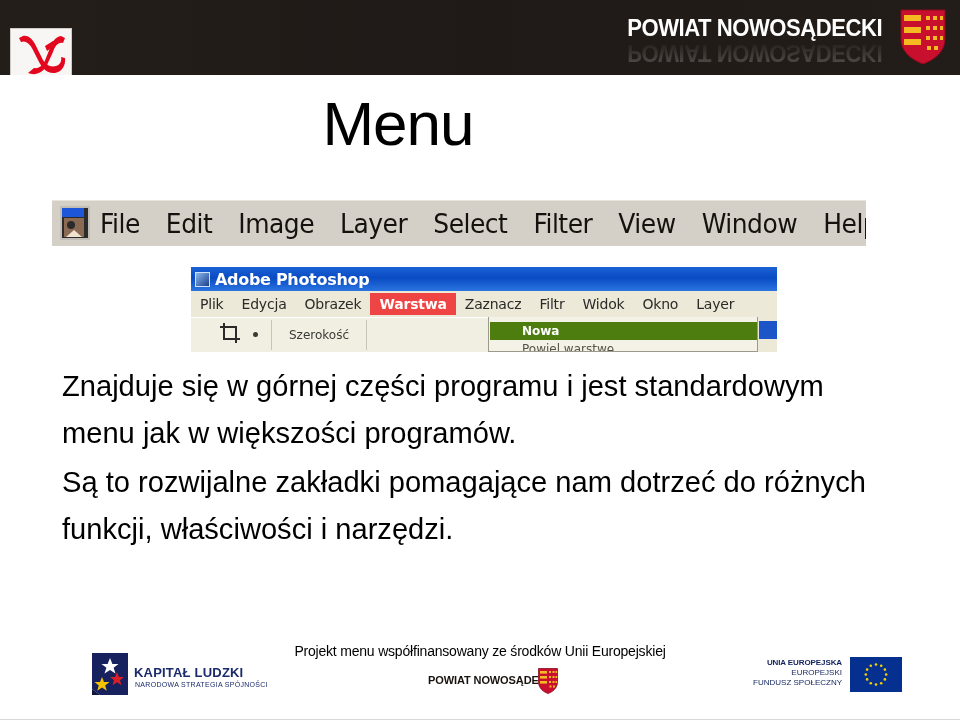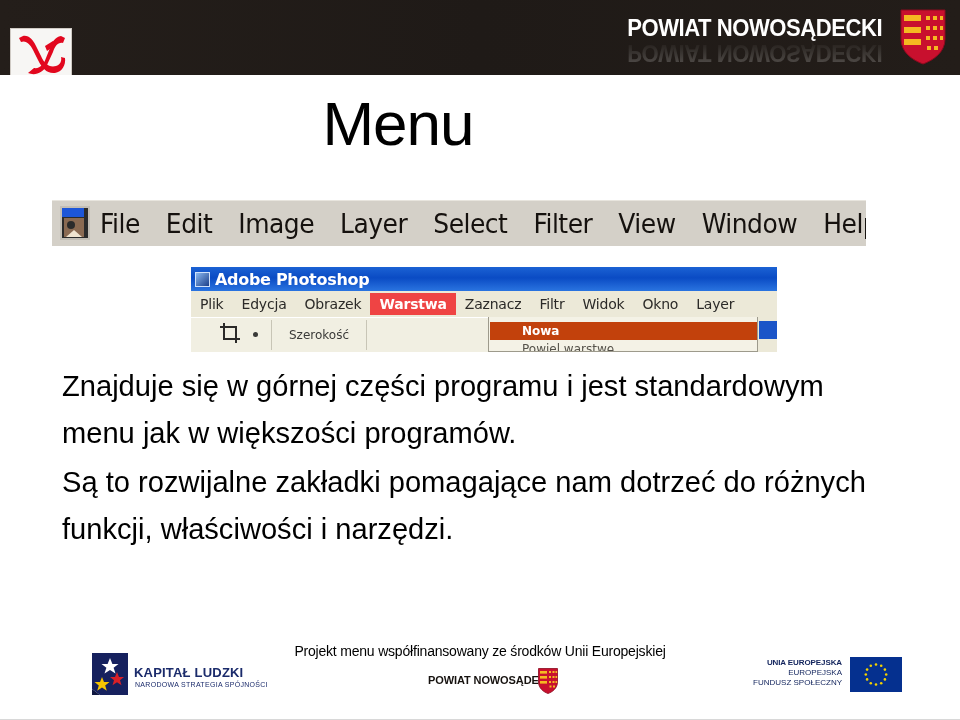--- a/index.html
+++ b/index.html
@@ -229,21 +229,21 @@
     background: #f4f2e6;
     border: 1px solid #9d9a8c;
     border-top: none;
     box-sizing: border-box;
     overflow: hidden;
   }
   .ps-pl-dd-item {
     position: absolute;
     left: 1px; top: 5px;
     width: 281px; height: 18px;
-    background: #c2410c;
+    background: #4d7c0f;
     color: #ffffff;
     font-family: "DejaVu Sans", sans-serif;
     font-size: 12px;
     font-weight: bold;
     line-height: 18px;
     padding-left: 32px;
     box-sizing: border-box;
     filter: blur(0.5px);
   }
   .ps-pl-dd-arrow {
@@ -546,21 +546,21 @@
         <rect x="14.5" y="13" width="2" height="2"></rect>
         <rect x="17.5" y="13" width="1.6" height="2"></rect>
       <rect x="11.5" y="17.5" width="2" height="2"></rect>
         <rect x="15" y="17.5" width="2" height="2"></rect>
     </g>
   </svg>
 </div>
 
 <div class="eu-logo">
   <div class="eu-t1">UNIA EUROPEJSKA</div>
-  <div class="eu-t2">EUROPEJSKA</div>
+  <div class="eu-t2">EUROPEJSKI</div>
   <div class="eu-t3">FUNDUSZ SPOŁECZNY</div>
   <svg class="eu-flag" viewBox="0 0 52 35">
     <rect width="52" height="35" fill="#05308f"></rect>
     <g fill="#f5d200">
       <circle cx="26" cy="7.5" r="1.3"></circle>
       <circle cx="31.2" cy="8.8" r="1.3"></circle>
       <circle cx="34.9" cy="12.6" r="1.3"></circle>
       <circle cx="36.2" cy="17.5" r="1.3"></circle>
       <circle cx="34.9" cy="22.4" r="1.3"></circle>
       <circle cx="31.2" cy="26.2" r="1.3"></circle>

